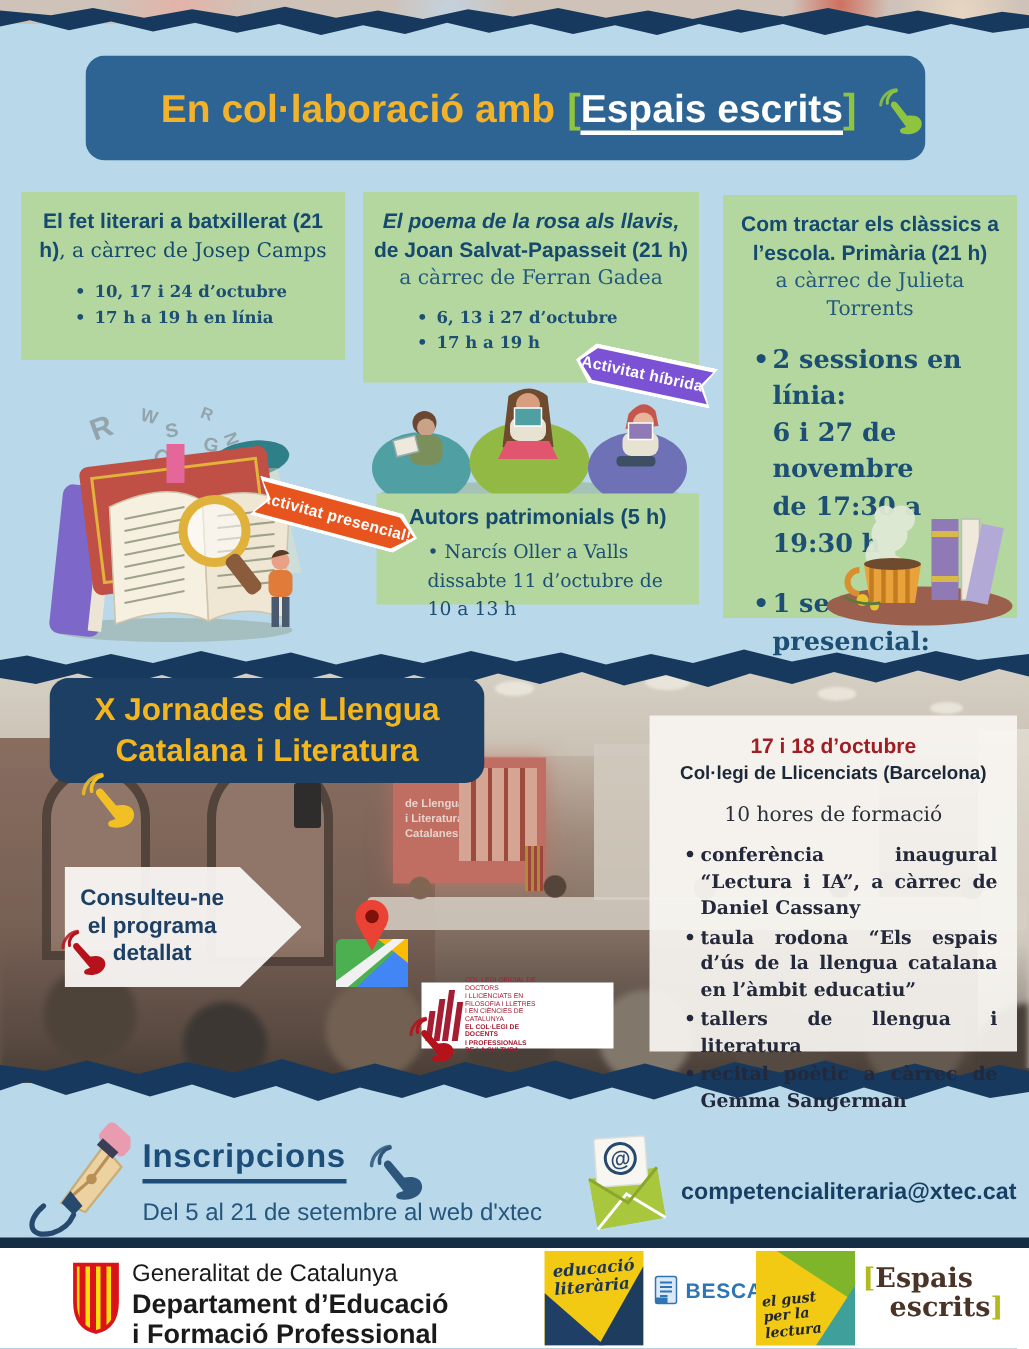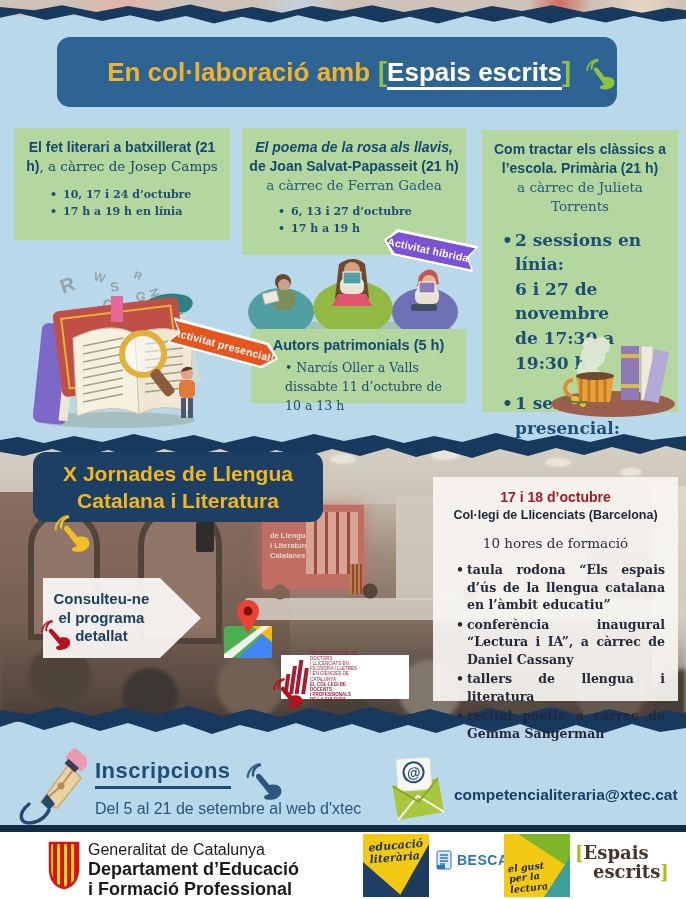--- a/index.html
+++ b/index.html
@@ -399,22 +399,22 @@
   <svg class="abs hand hand-yellow" style="left:46px;top:508px;z-index:4;transform:rotate(-8deg);" width="46" height="46">
       <use href="#hand-sym"></use>
     </svg>
 
   <div class="abs info">
     <div class="info-date">17 i 18 d’octubre</div>
     <div class="info-venue">Col·legi de Llicenciats (Barcelona)</div>
     <div class="info-hours">10 hores de formació</div>
     <ul>
 
-    <li>taula rodona “Els espais d’ús de la llengua catalana en l’àmbit educatiu”</li>
-        <li>conferència inaugural “Lectura i IA”, a càrrec de Daniel Cassany</li>
+    <li>conferència inaugural “Lectura i IA”, a càrrec de Daniel Cassany</li>
+        <li>taula rodona “Els espais d’ús de la llengua catalana en l’àmbit educatiu”</li>
         <li>tallers de llengua i literatura</li>
         <li>recital poètic a càrrec de Gemma Sangerman</li>
       </ul>
   </div>
 
   <div class="abs parrow">
     <div class="parrow-text preline">Consulteu-ne
 el programa
 detallat</div>
   </div>

